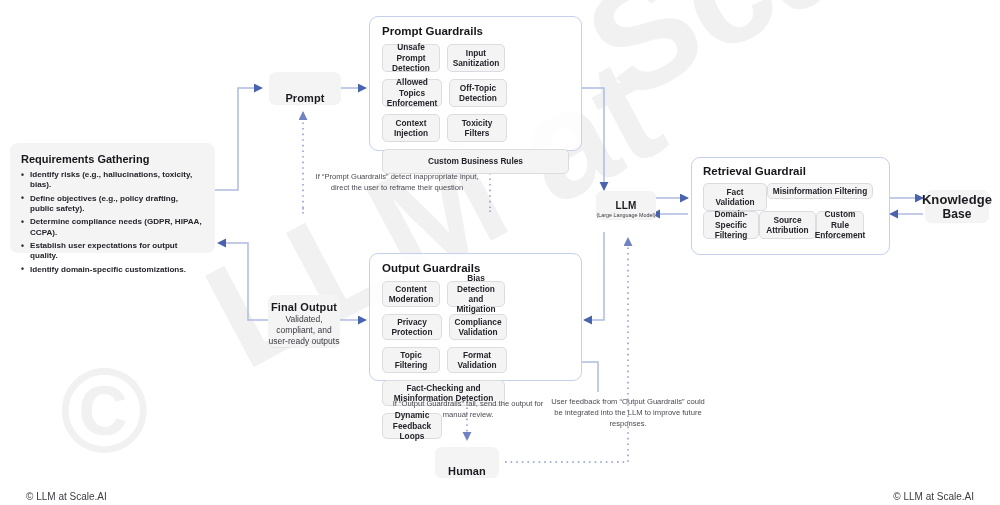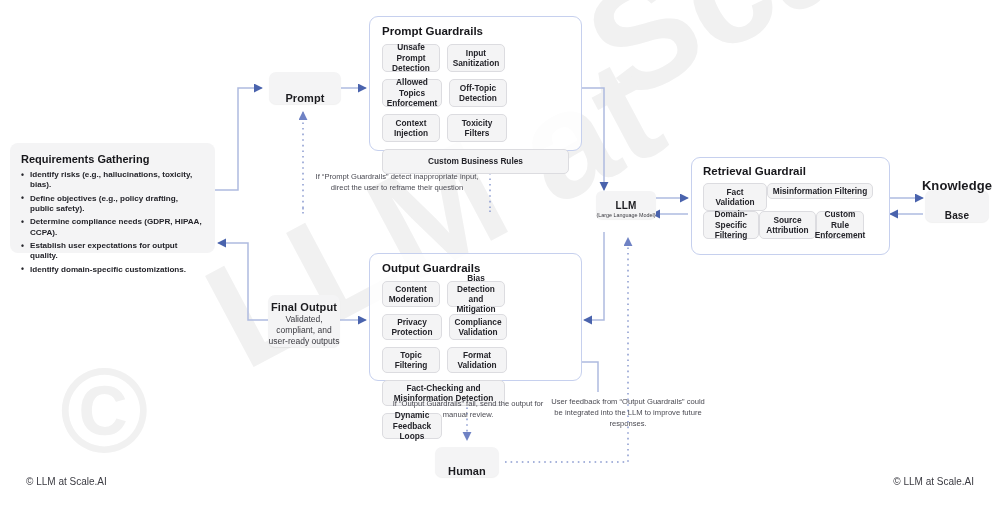--- a/index.html
+++ b/index.html
@@ -95,21 +95,21 @@
     content:"\2022"; position:absolute; left:0; top:-0.5px; font-size:8.5px;
   }
 
   
   .note {
     position:absolute; text-align:center; font-size:7.6px; color:#4a4a52;
     line-height:1.45; z-index:3;
   }
 
   .footer {
-    position:absolute; bottom:18px; font-size:10px; color:#3b3b42; z-index:3;
+    position:absolute; bottom:3px; font-size:10px; color:#3b3b42; z-index:3;
   }
   .footer.left { left:26px; }
   .footer.right { right:26px; }
 </style>
 </head>
 <body>
 
 <div id="stage">
 
   <div class="wm wm-scale">Scale.AI</div>
@@ -204,21 +204,21 @@
       <div class="chip" style="width:64px;height:28px">Fact Validation</div>
       <div class="chip" style="width:106px;height:16px">Misinformation Filtering</div>
       <div class="chip" style="width:56px;height:28px">Domain-Specific Filtering</div>
       <div class="chip" style="width:57px;height:28px">Source Attribution</div>
       <div class="chip" style="width:48px;height:28px">Custom Rule Enforcement</div>
     </div>
   </div>
 
   <div class="node" id="n-kb" style="left:925px; top:190px; width:64px; height:32px;">
     <span class="ttl" style="font-size:13px; line-height:1.22;">Knowledge</span>
-    <span class="ttl" style="font-size:10px; line-height:1.22;margin-top:16px;">Base</span>
+    <span class="ttl" style="font-size:12px; line-height:1.22;">Base</span>
   </div>
 
   <div class="group" id="g-output" style="left:369px; top:253px; width:213px; height:128px;">
     <div class="g-title">Output Guardrails</div>
     <div class="chips">
       <div class="chip" style="width:58px;height:26px">Content Moderation</div>
       <div class="chip" style="width:58px;height:26px">Bias Detection and Mitigation</div>
       <div class="chip" style="width:60px;height:26px">Privacy Protection</div>
       <div class="chip" style="width:58px;height:26px">Compliance Validation</div>
       <div class="chip" style="width:58px;height:26px">Topic Filtering</div>

